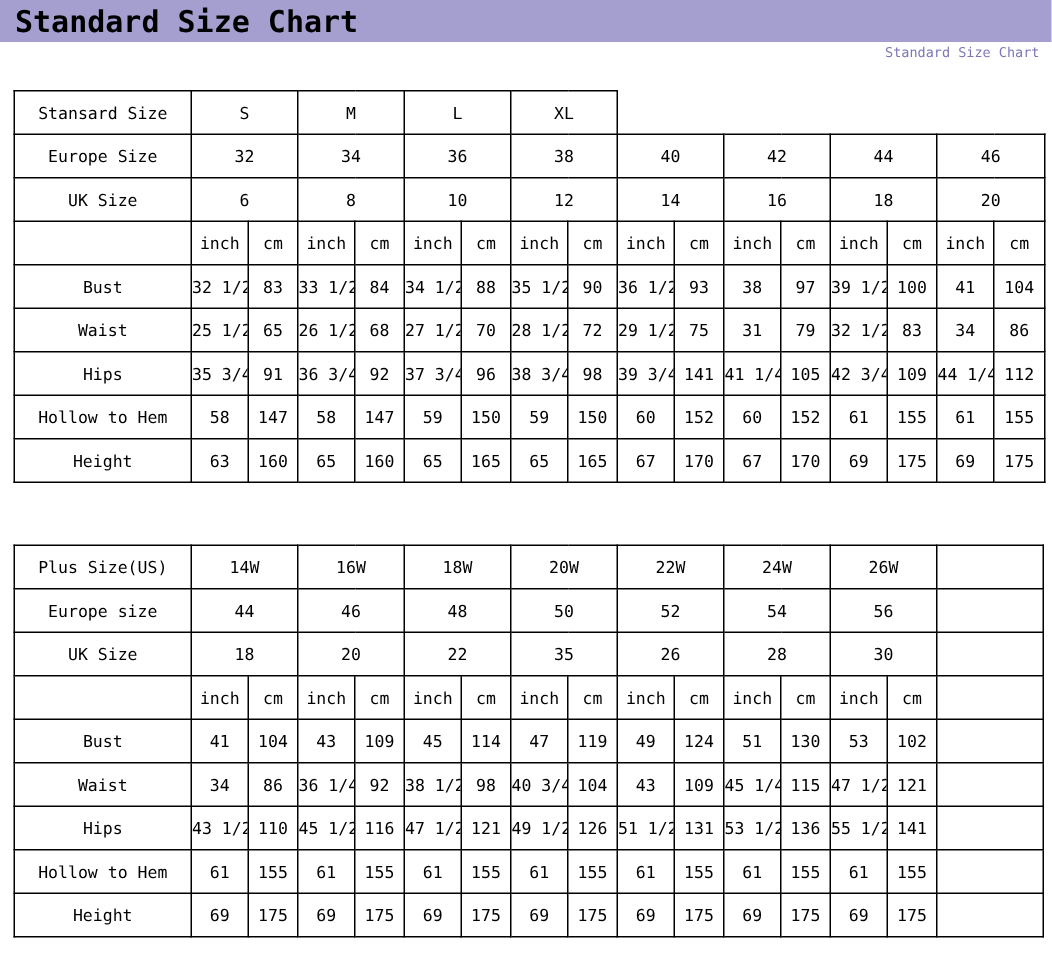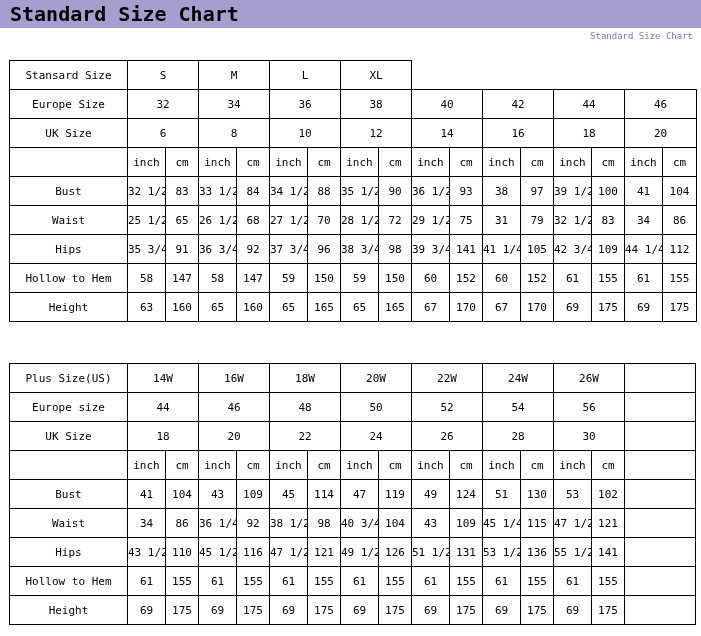--- a/index.html
+++ b/index.html
@@ -301,21 +301,21 @@
           <td colspan="2">52</td>
           <td colspan="2">54</td>
           <td colspan="2">56</td>
           <td></td>
         </tr>
         <tr>
           <td>UK Size</td>
           <td colspan="2">18</td>
           <td colspan="2">20</td>
           <td colspan="2">22</td>
-          <td colspan="2">24</td>
+          <td colspan="2">35</td>
           <td colspan="2">26</td>
           <td colspan="2">28</td>
           <td colspan="2">30</td>
           <td></td>
         </tr>
         <tr>
           <td></td>
           <td>inch</td>
           <td>cm</td>
           <td>inch</td>

